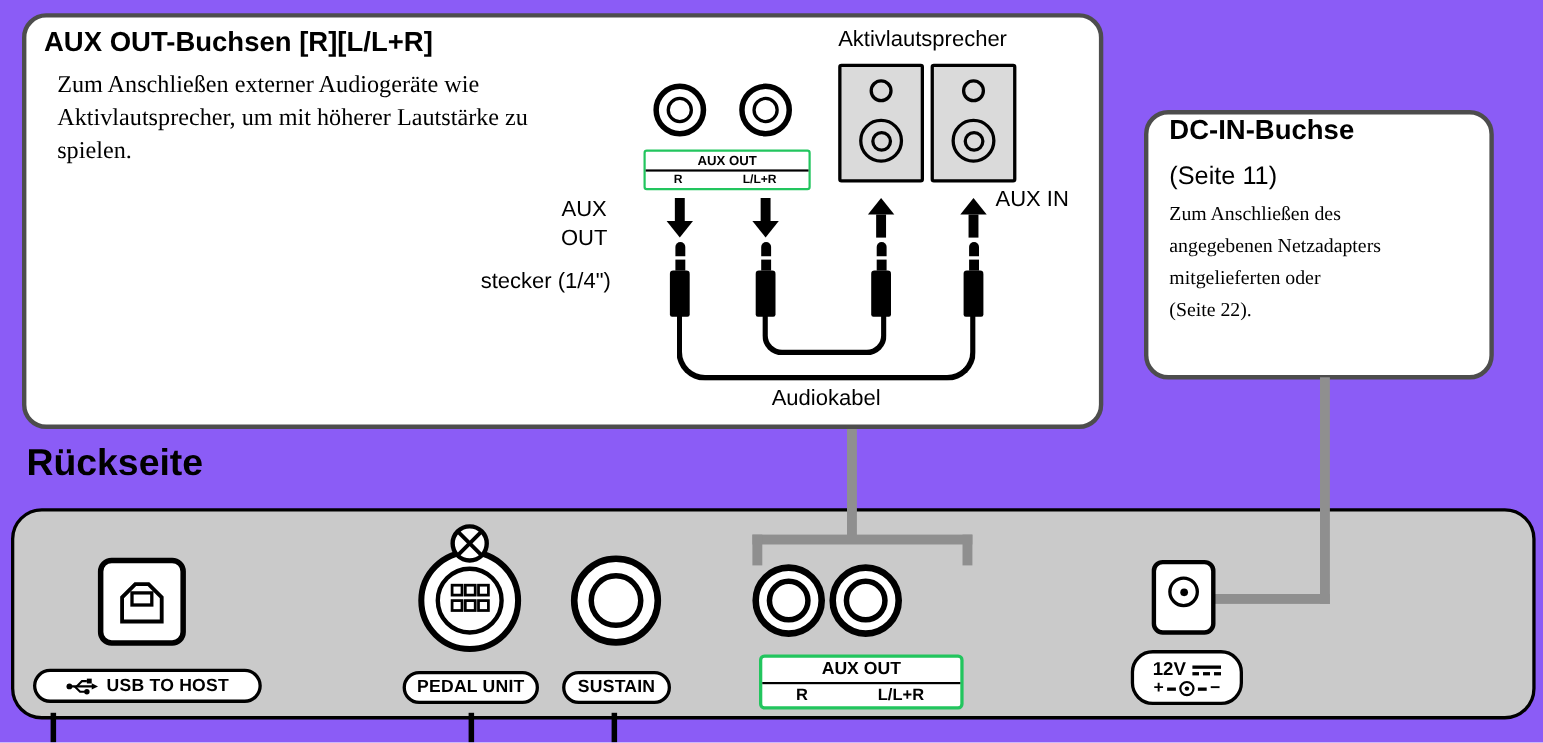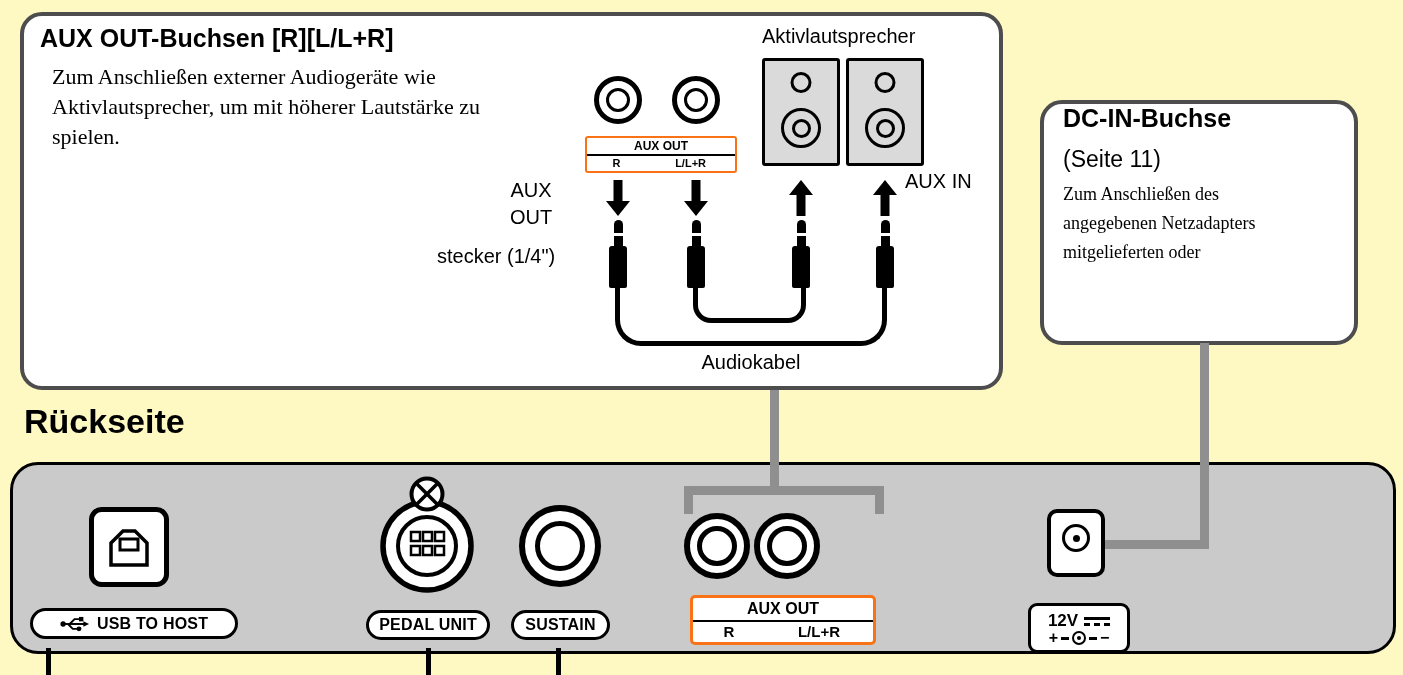--- a/index.html
+++ b/index.html
@@ -1,32 +1,32 @@
 <!DOCTYPE html>
 <html><head>
 <meta charset="utf-8">
 <style>
   * { margin:0; padding:0; box-sizing:border-box; }
   html,body { background:#fff; }
-  #stage { position:relative; width:1403px; height:675px; background:#fef9c3; overflow:hidden;
+  #stage { position:relative; width:1403px; height:675px; background:#8b5cf6; overflow:hidden;
            font-family:"Liberation Sans", sans-serif; color:#000; }
   .abs { position:absolute; }
   .callout { position:absolute; background:#fff; border:4px solid #4d4d4d; border-radius:22px; }
   .serif { font-family:"Liberation Serif", serif; }
   .bold { font-weight:bold; }
 
   .jack { position:absolute; background:#fff; border:5px solid #000; border-radius:50%;
           display:flex; align-items:center; justify-content:center; }
   .jack .inner { background:#fff; border:3px solid #000; border-radius:50%; }
 
   .pjack { position:absolute; background:#fff; border:6px solid #000; border-radius:50%;
            display:flex; align-items:center; justify-content:center; }
   .pjack .inner { background:#fff; border:5px solid #000; border-radius:50%; }
 
-  .plate { position:absolute; background:#fff; border:2px solid #f97316; border-radius:3px; }
+  .plate { position:absolute; background:#fff; border:2px solid #22c55e; border-radius:3px; }
   .plate .p-title { text-align:center; font-weight:bold; border-bottom:2px solid #000; }
   .plate .p-row { display:flex; font-weight:bold; }
   .plate .p-row .c1 { width:40%; text-align:center; }
   .plate .p-row .c2 { width:60%; text-align:center; }
   .plate-sm { width:152px; }
   .plate-sm .p-title { font-size:12px; line-height:16px; }
   .plate-sm .p-row  { font-size:11px; line-height:15px; }
   .plate-lg { width:186px; border-width:3px; border-radius:5px; }
   .plate-lg .p-title { font-size:16px; line-height:22px; border-bottom-width:2.5px; }
   .plate-lg .p-row  { font-size:15px; line-height:20px; }
@@ -154,20 +154,21 @@
 
   <div class="lbl" style="left:690px; top:349px; width:122px; text-align:center;">Audiokabel</div>
 
   <div class="callout" style="left:1040px; top:100px; width:318px; height:245px;"></div>
   <div class="abs bold" style="left:1063px; top:104px; font-size:25px;">DC-IN-Buchse</div>
   <div class="abs" style="left:1063px; top:146px; font-size:23px;">(Seite 11)</div>
   <div class="abs serif" style="left:1063px; top:180px; font-size:18px; line-height:29px;">
     <div>Zum Anschließen des</div>
     <div>angegebenen Netzadapters</div>
     <div>mitgelieferten oder</div>
+    <div>(Seite 22).</div>
   </div>
 
   <div class="abs bold" style="left:24px; top:402px; font-size:34px;">Rückseite</div>
 
   <div class="abs" style="left:10px; top:462px; width:1386px; height:192px; background:#cacaca; border:3px solid #000; border-radius:28px;"></div>
 
   <div class="gline" style="left:770px; top:390px; width:9px; height:100px;"></div>
   <div class="gline" style="left:684px; top:486px; width:200px; height:9px;"></div>
   <div class="gline" style="left:684px; top:486px; width:9px; height:28px;"></div>
   <div class="gline" style="left:875px; top:486px; width:9px; height:28px;"></div>
@@ -230,21 +231,21 @@
       <span class="c1">R</span>
       <span class="c2">L/L+R</span>
     </div>
   </div>
 
   <div class="abs" style="left:1047px; top:509px; width:58px; height:68px; background:#fff; border:4px solid #000; border-radius:10px;">
     <div style="margin:11px auto 0; width:28px; height:28px; border:3.5px solid #000; border-radius:50%; display:flex; align-items:center; justify-content:center;">
       <div style="width:7px; height:7px; background:#000; border-radius:50%;"></div>
     </div>
   </div>
-  <div class="abs" style="left:1028px; top:591px; width:102px; height:50px; background:#fff; border:3px solid #000; border-radius:9px; display:flex; flex-direction:column; align-items:center; justify-content:center; gap:0;margin-top:12px;">
+  <div class="abs" style="left:1028px; top:591px; width:102px; height:50px; background:#fff; border:3px solid #000; border-radius:20px; display:flex; flex-direction:column; align-items:center; justify-content:center; gap:0;">
     <div style="display:flex; align-items:center; gap:6px;">
       <span class="bold" style="font-size:17px;">12V</span>
       <span style="display:inline-block; width:26px;">
         <span style="display:block; height:3px; background:#000;"></span>
         <span style="display:block; height:3px; margin-top:3px; background:repeating-linear-gradient(90deg,#000 0 6px,transparent 6px 10px);"></span>
       </span>
     </div>
     <div style="display:flex; align-items:center; gap:3px;">
       <span class="bold" style="font-size:16px; line-height:14px;">+</span>
       <span style="display:inline-block; width:8px; height:3px; background:#000;"></span>

